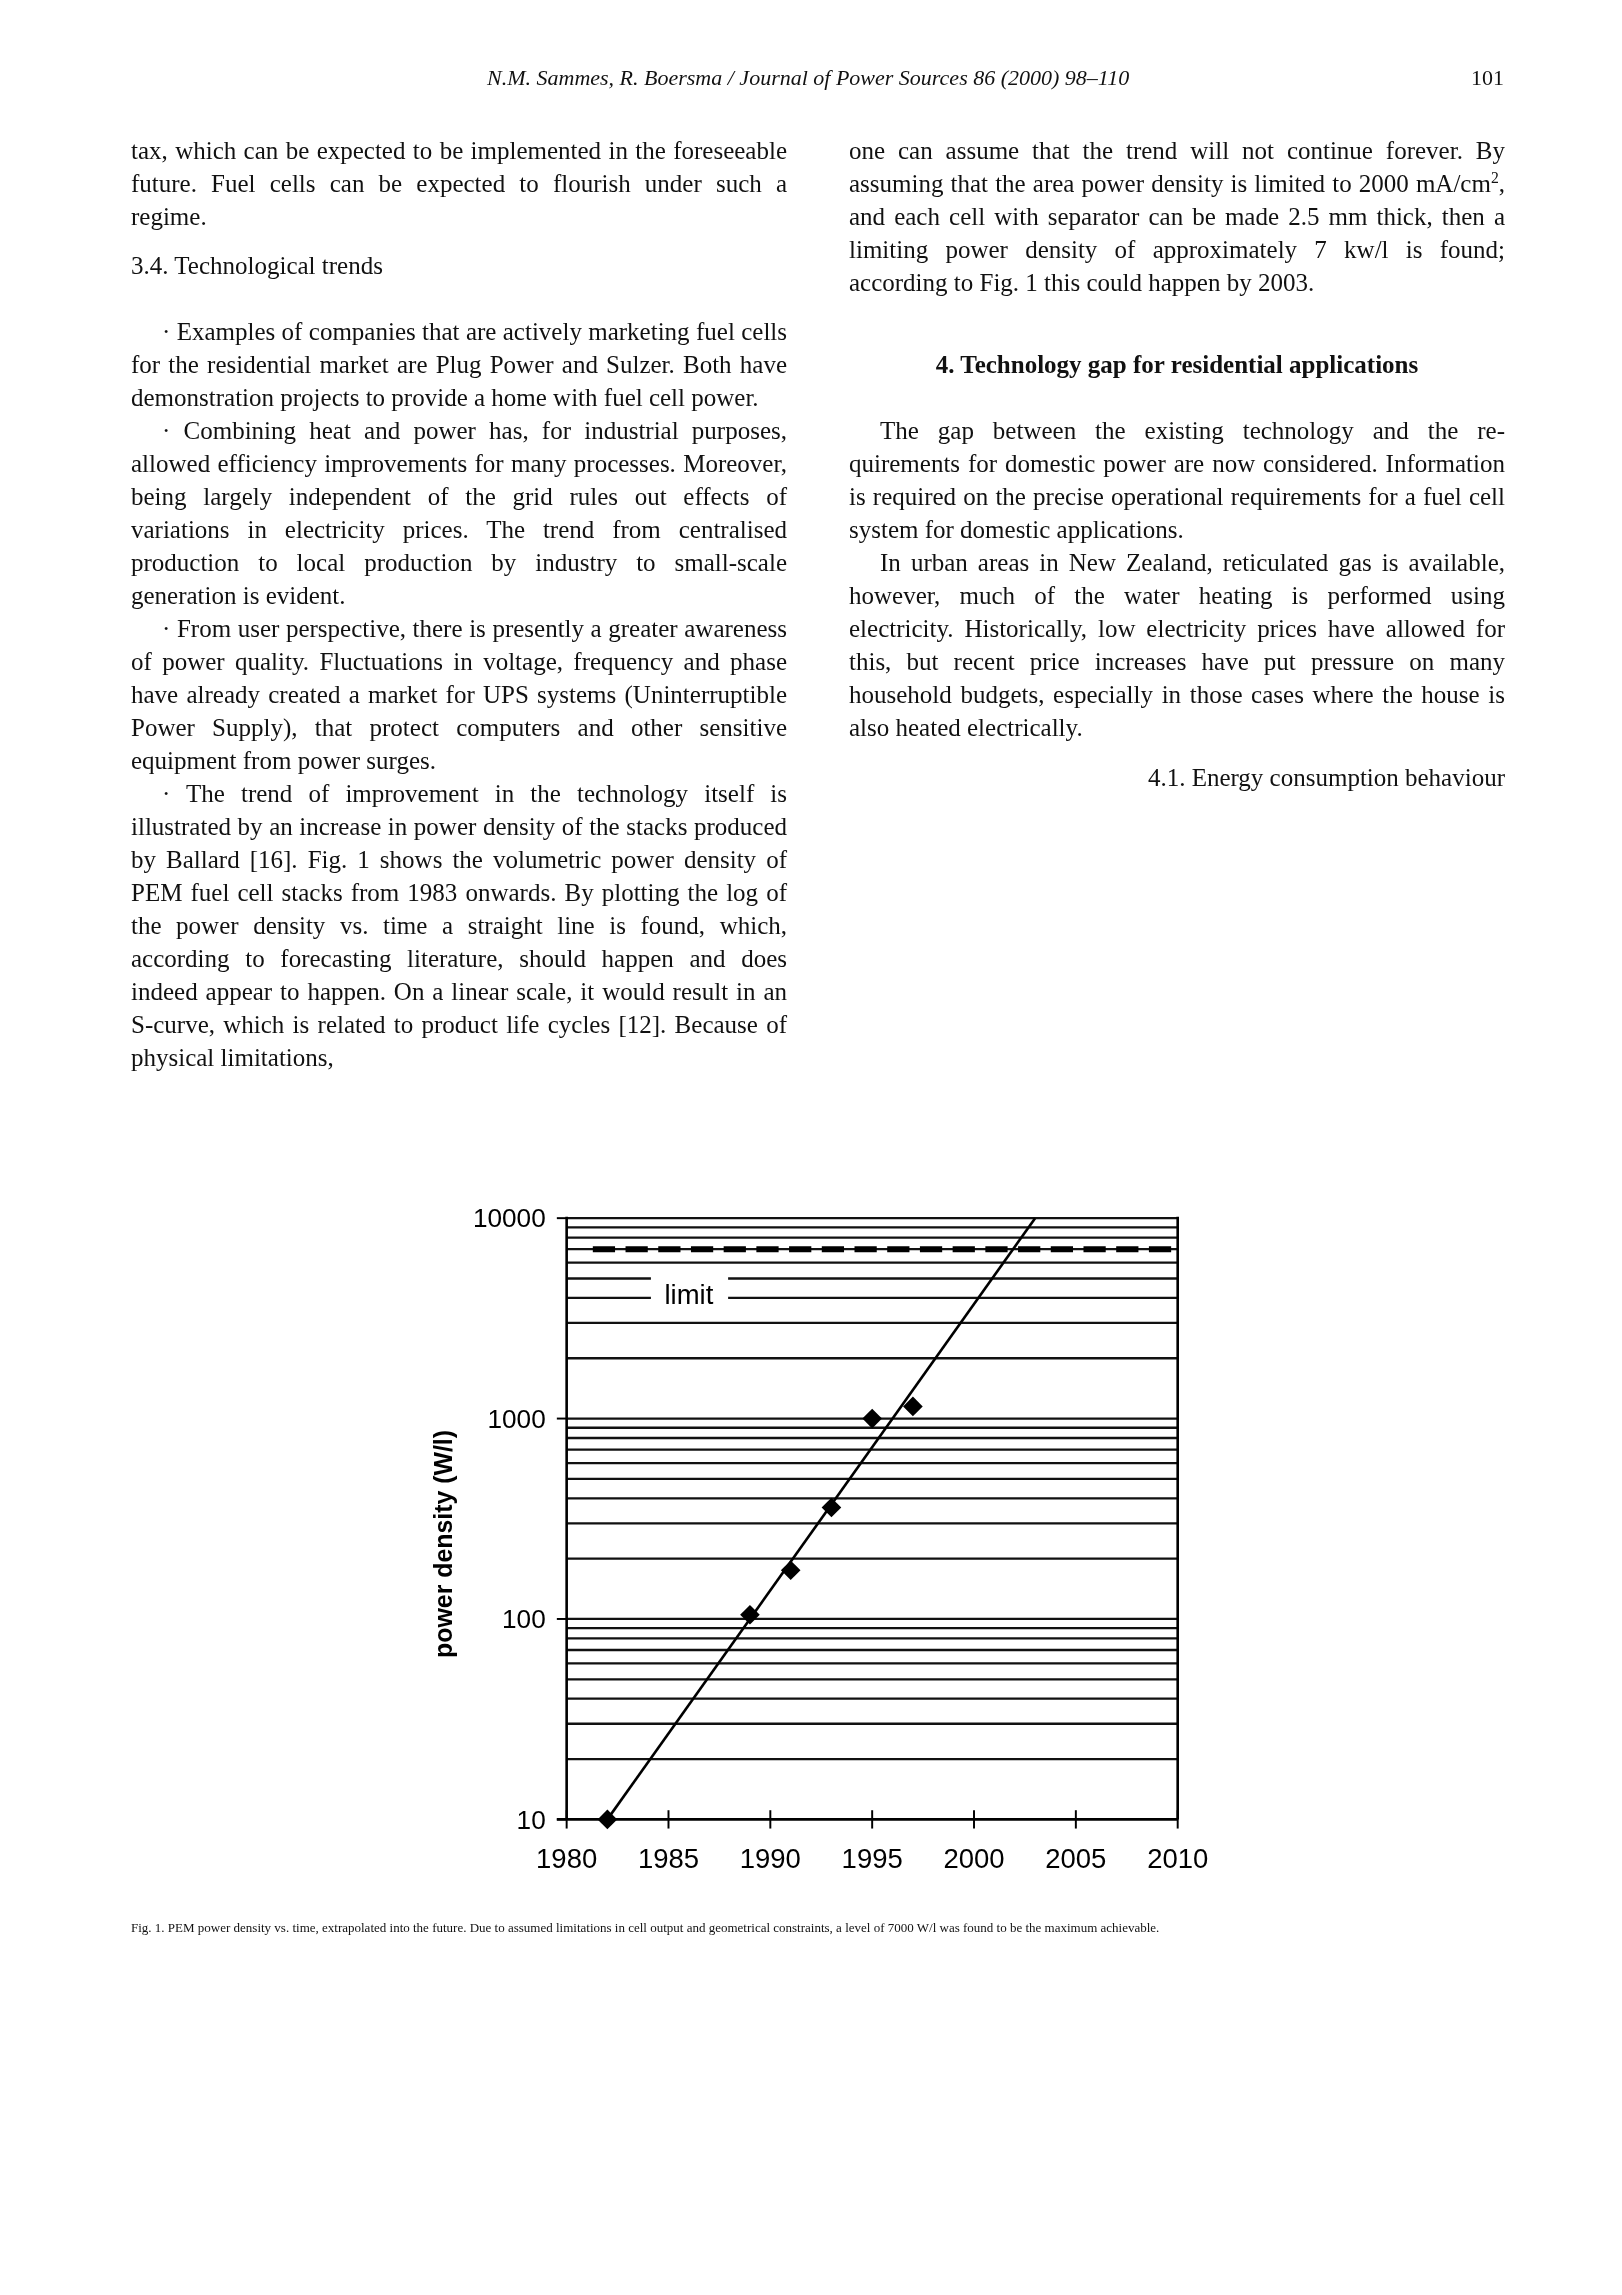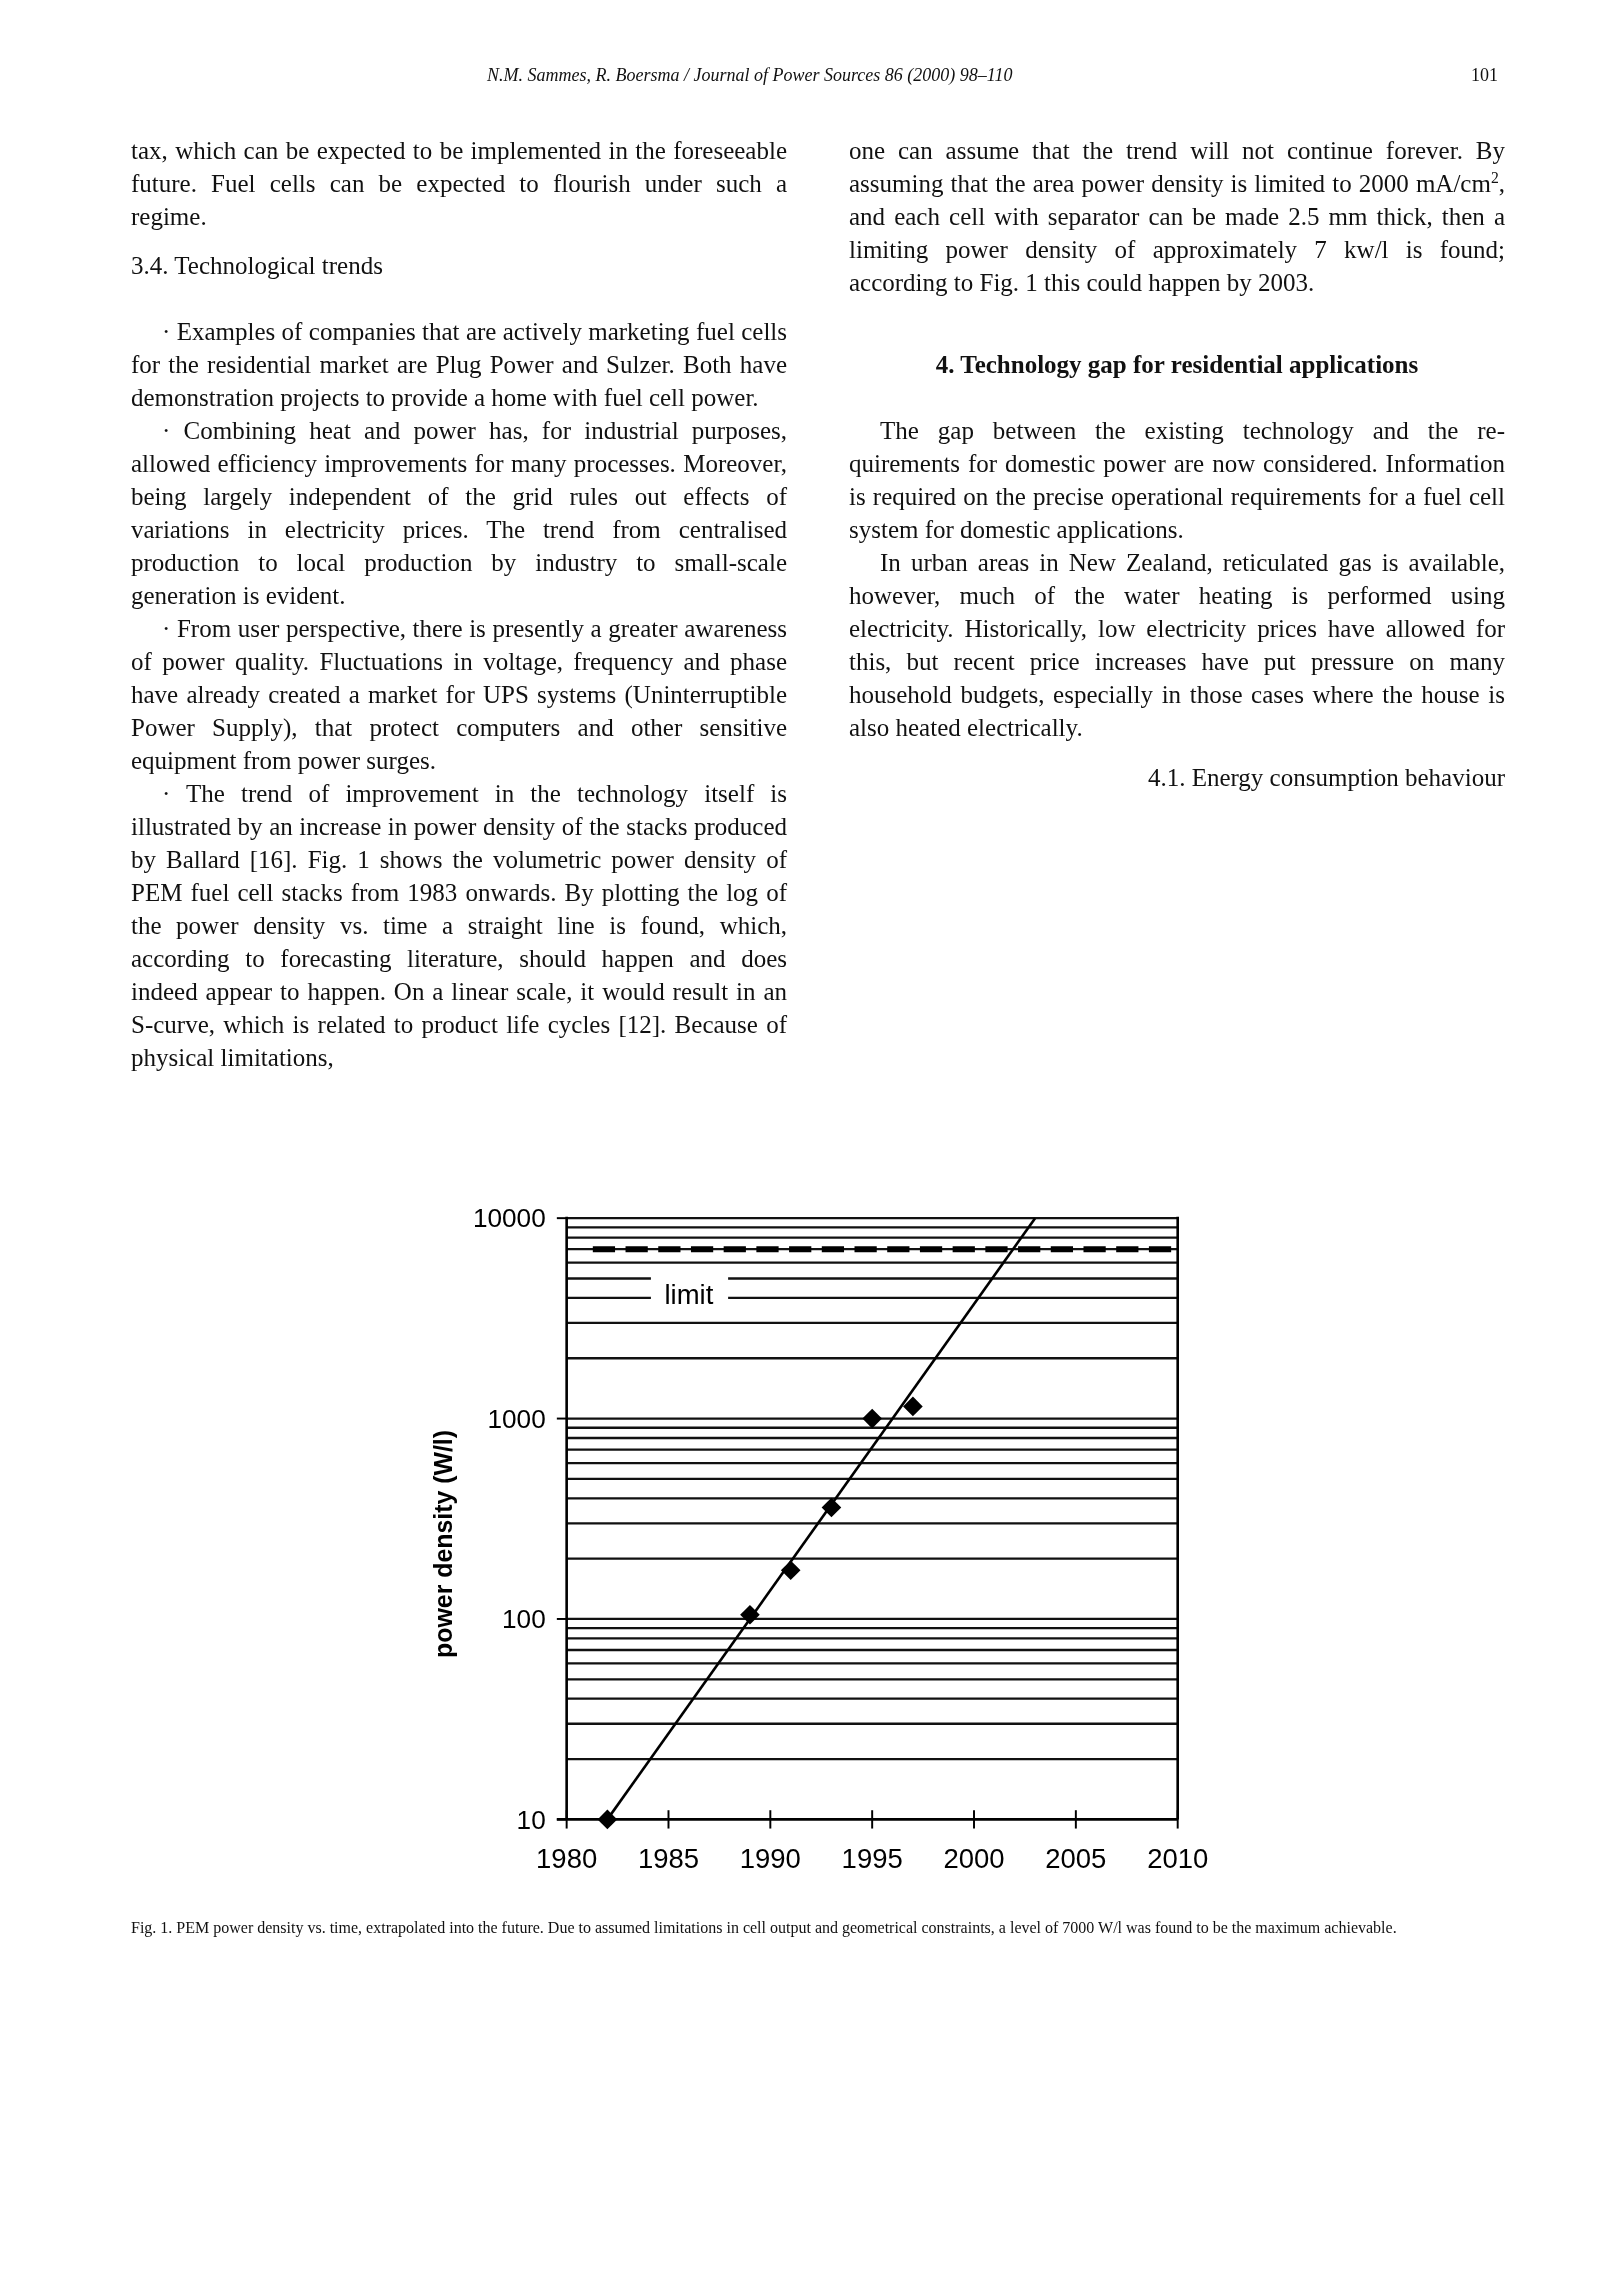--- a/index.html
+++ b/index.html
@@ -1,20 +1,20 @@
 <!DOCTYPE html>
 <html style="font-size:10.5px"><head>
 <meta charset="utf-8">
 <style>
   html, body { margin: 0; padding: 0; background: #ffffff; }
   body { width: 1622px; height: 2295px; position: relative; overflow: hidden; color: #111; }
 
   #running-head {
     position: absolute; top: 65px; left: 0; width: 1299px; height: 26px;
-    font-family: "Liberation Serif", serif; font-style: italic; font-size: 18px;
+    font-family: "Liberation Serif", serif; font-style: italic; font-size: 22px;
   }
   #running-head .journal { position: absolute; left: 487px; top: 0; white-space: nowrap; }
   #running-head .pageno { position: absolute; left: 1471px; top: 0; font-style: normal; }
 
   .col {
     position: absolute; width: 656px;
     font-family: "Liberation Serif", serif; font-size: 25px; line-height: 33px;
     text-align: justify; hyphens: manual;
   }
   #col-left { left: 131px; top: 134px; }
@@ -26,21 +26,21 @@
   .col .sec-bold { font-weight: bold; margin: 0; text-align: center; }
   .spacer-1 { height: 33px; }
   .spacer-half { height: 16.4px; }
   sup { font-size: 15.7px; line-height: 0; vertical-align: 9.2px; }
 
   #figure { position: absolute; left: 0; top: 0; width: 1622px; height: 2295px; pointer-events: none; }
   #figure svg { position: absolute; left: 0; top: 0; }
 
   #caption {
     position: absolute; left: 131px; top: 1911px; width: 1374px;
-    font-family: "Liberation Serif", serif; font-size: 16px; line-height: 33px; text-align: justify;
+    font-family: "Liberation Serif", serif; font-size: 13px; line-height: 33px; text-align: justify;
   }
 </style>
 </head>
 <body>
 
 <div id="running-head">
   <span class="journal">N.M. Sammes, R. Boersma / Journal of Power Sources 86 (2000) 98–110</span>
   <span class="pageno">101</span>
 </div>
 

